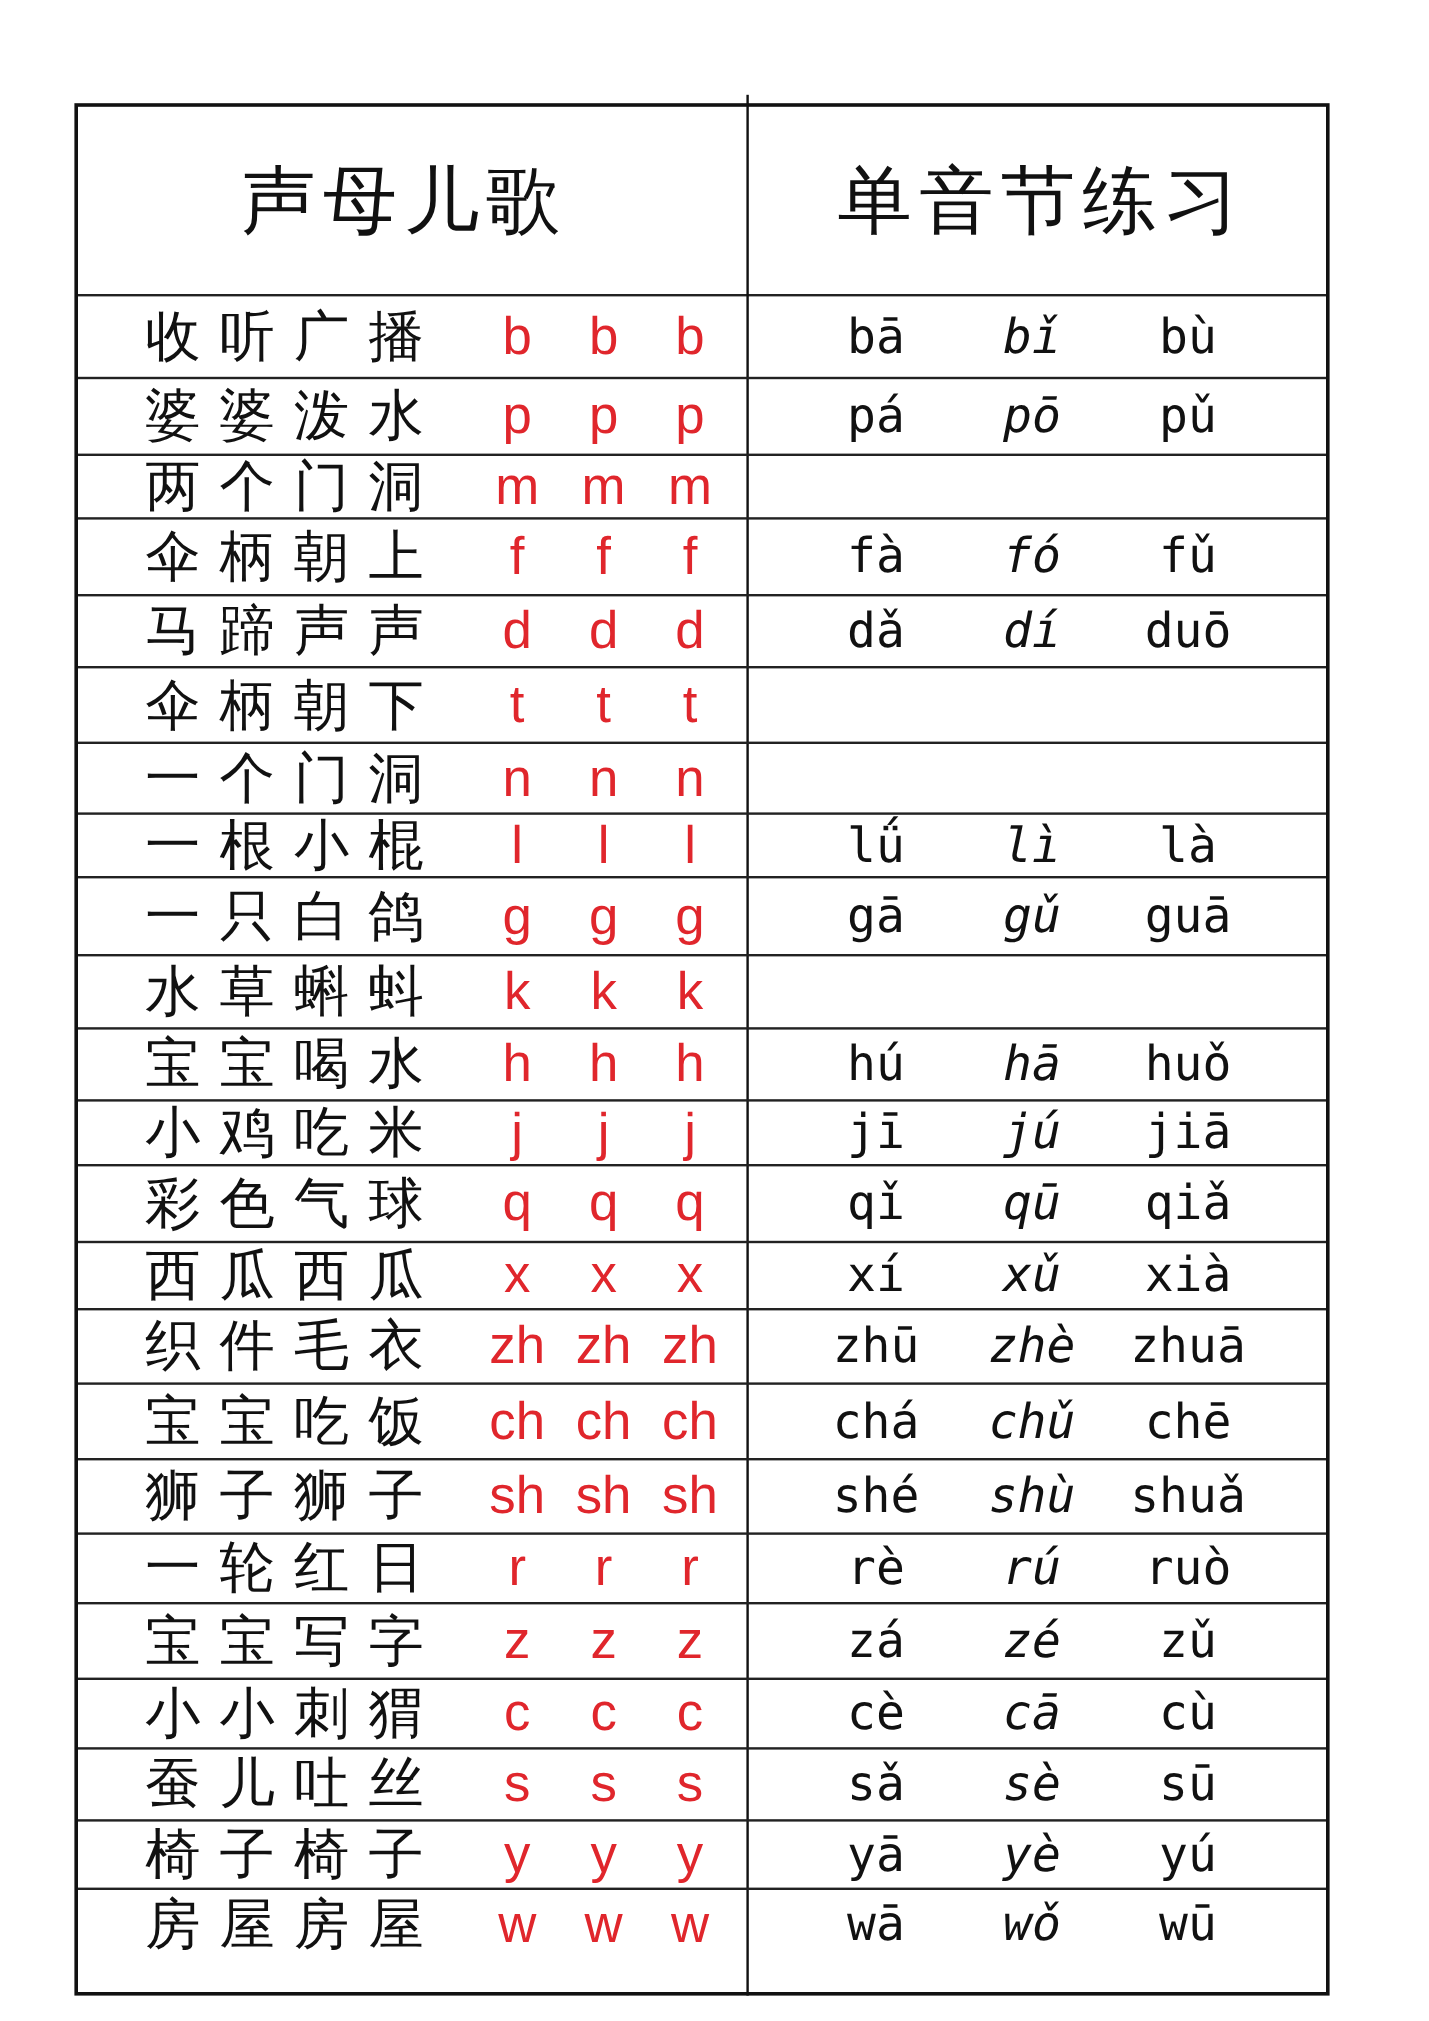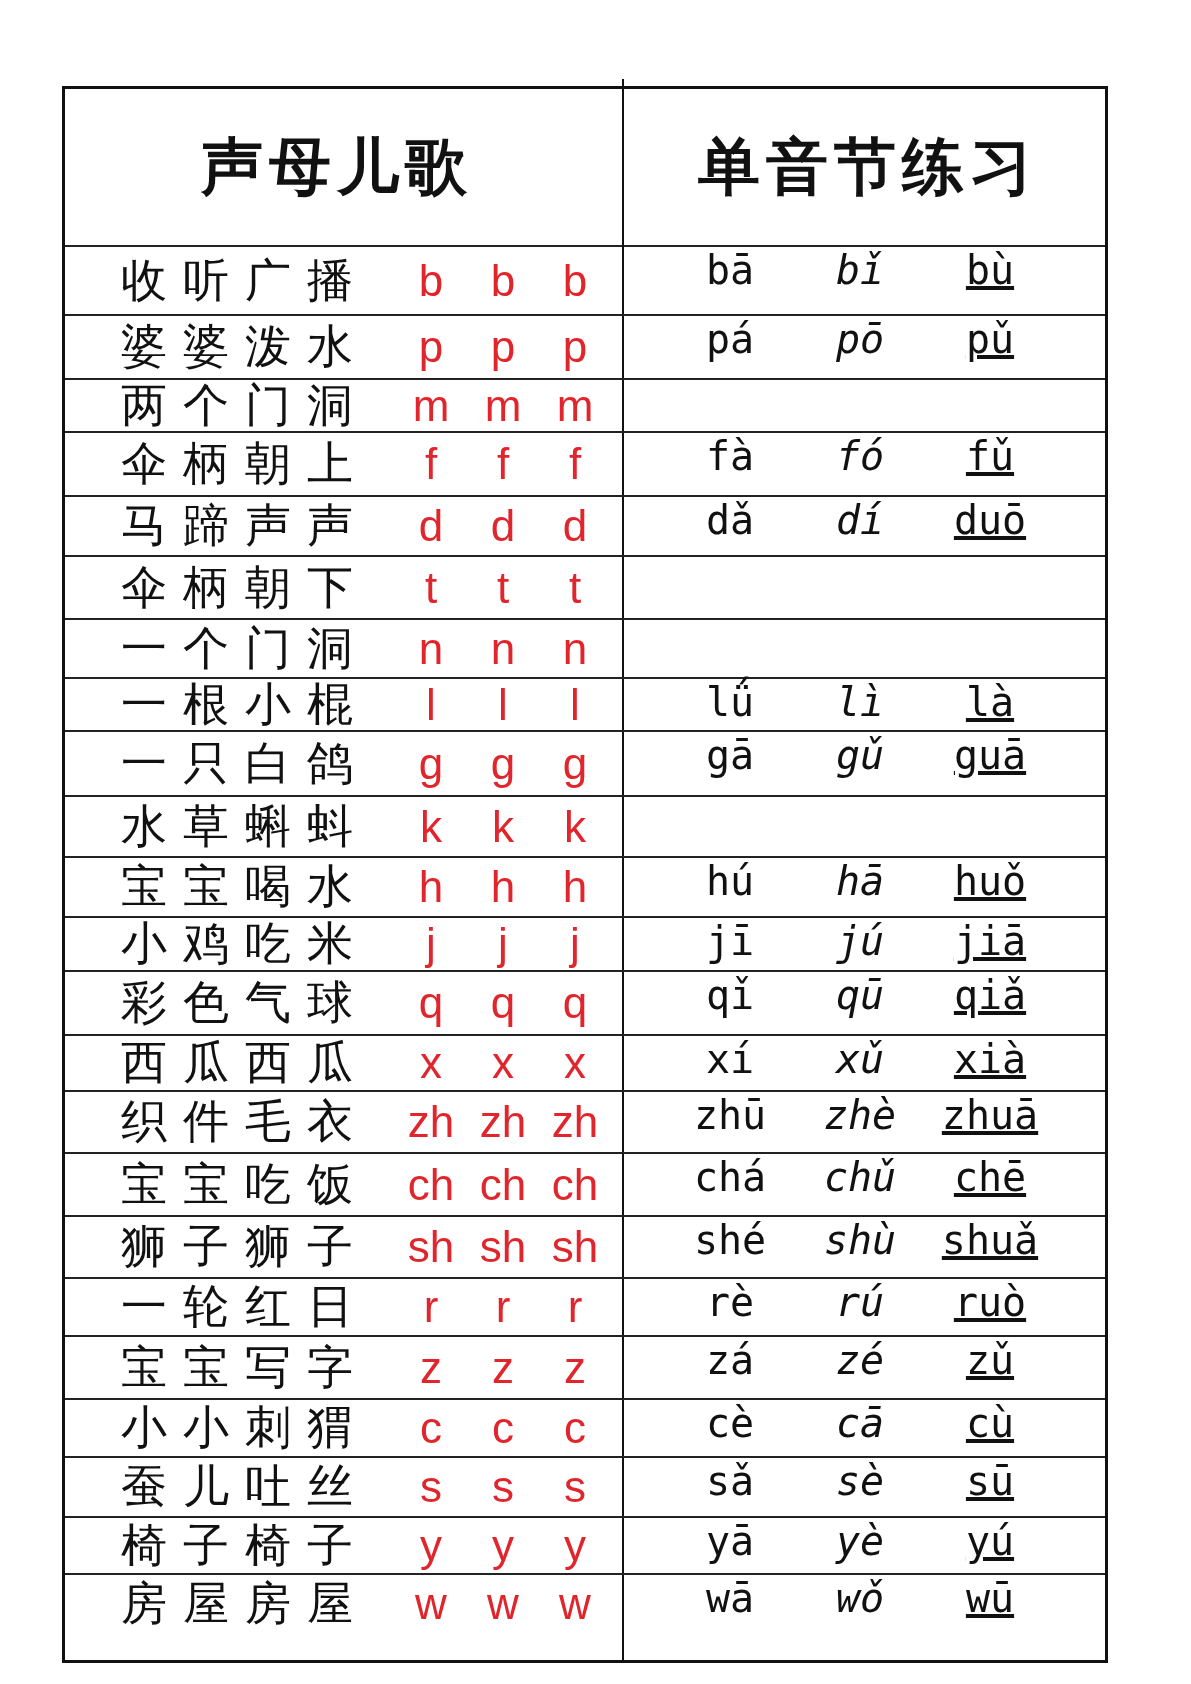--- a/index.html
+++ b/index.html
@@ -8,21 +8,21 @@
     position: absolute; left: 62px; top: 86px; width: 1046px;
     border: 3px solid #111; box-sizing: border-box;
   }
   .divider {
     position: absolute; left: 557px; top: -10px; bottom: -3px;
     width: 2px; background: #111;
   }
   .header { display: flex; height: 158px; border-bottom: 2px solid #222; box-sizing: border-box; }
   .hcell {
     flex: none; display: flex; align-items: center; justify-content: center;
-    font-family: "DejaVu Serif", serif; font-weight: bold; font-size: 62px;
+    font-family: "DejaVu Serif", serif; font-weight: normal; font-size: 62px;
     color: #111; letter-spacing: 6px;
   }
   .hcell.left { width: 558px; padding-right: 14px; box-sizing: border-box; }
   .hcell.right { flex: 1; padding-left: 8px; box-sizing: border-box; }
   .row { display: flex; border-bottom: 2px solid #222; box-sizing: border-box; position: relative; }
   .row:last-child { border-bottom: none; }
   .rhyme {
     position: absolute; left: 48px; top: 0; bottom: 0; display: flex; align-items: center;
     font-family: "DejaVu Serif", serif; font-size: 46px; color: #111;
   }
@@ -30,29 +30,29 @@
   .initials {
     position: absolute; left: 330px; top: 0; bottom: 0; width: 228px;
     display: flex; align-items: center;
   }
   .initials span {
     display: inline-block; width: 72px; text-align: center;
     font-family: "Liberation Sans", sans-serif; font-size: 44px; color: #e0262c;
   }
   .syllables {
     position: absolute; left: 560px; right: 0; top: 0; bottom: 0;
-    display: flex; align-items: flex-start;
+    display: flex; align-items: center;
   }
   .syllables span {
     display: inline-block; text-align: center; width: 130px;
     font-family: "DejaVu Sans Mono", monospace; font-size: 40px; color: #111;
   }
   .syllables span:nth-child(1) { margin-left: 40px; }
   .syllables span:nth-child(2) { margin-left: 0px; font-style: italic; }
-  .syllables span:nth-child(3) { margin-left: 0px; text-decoration: underline; }
+  .syllables span:nth-child(3) { margin-left: 0px; }
   .row.last .rhyme, .row.last .initials, .row.last .syllables { bottom: 28px; }
 </style>
 </head>
 <body>
 
 <div class="sheet">
   <div class="divider"></div>
   <div class="header">
     <div class="hcell left">声母儿歌</div>
     <div class="hcell right">单音节练习</div>

